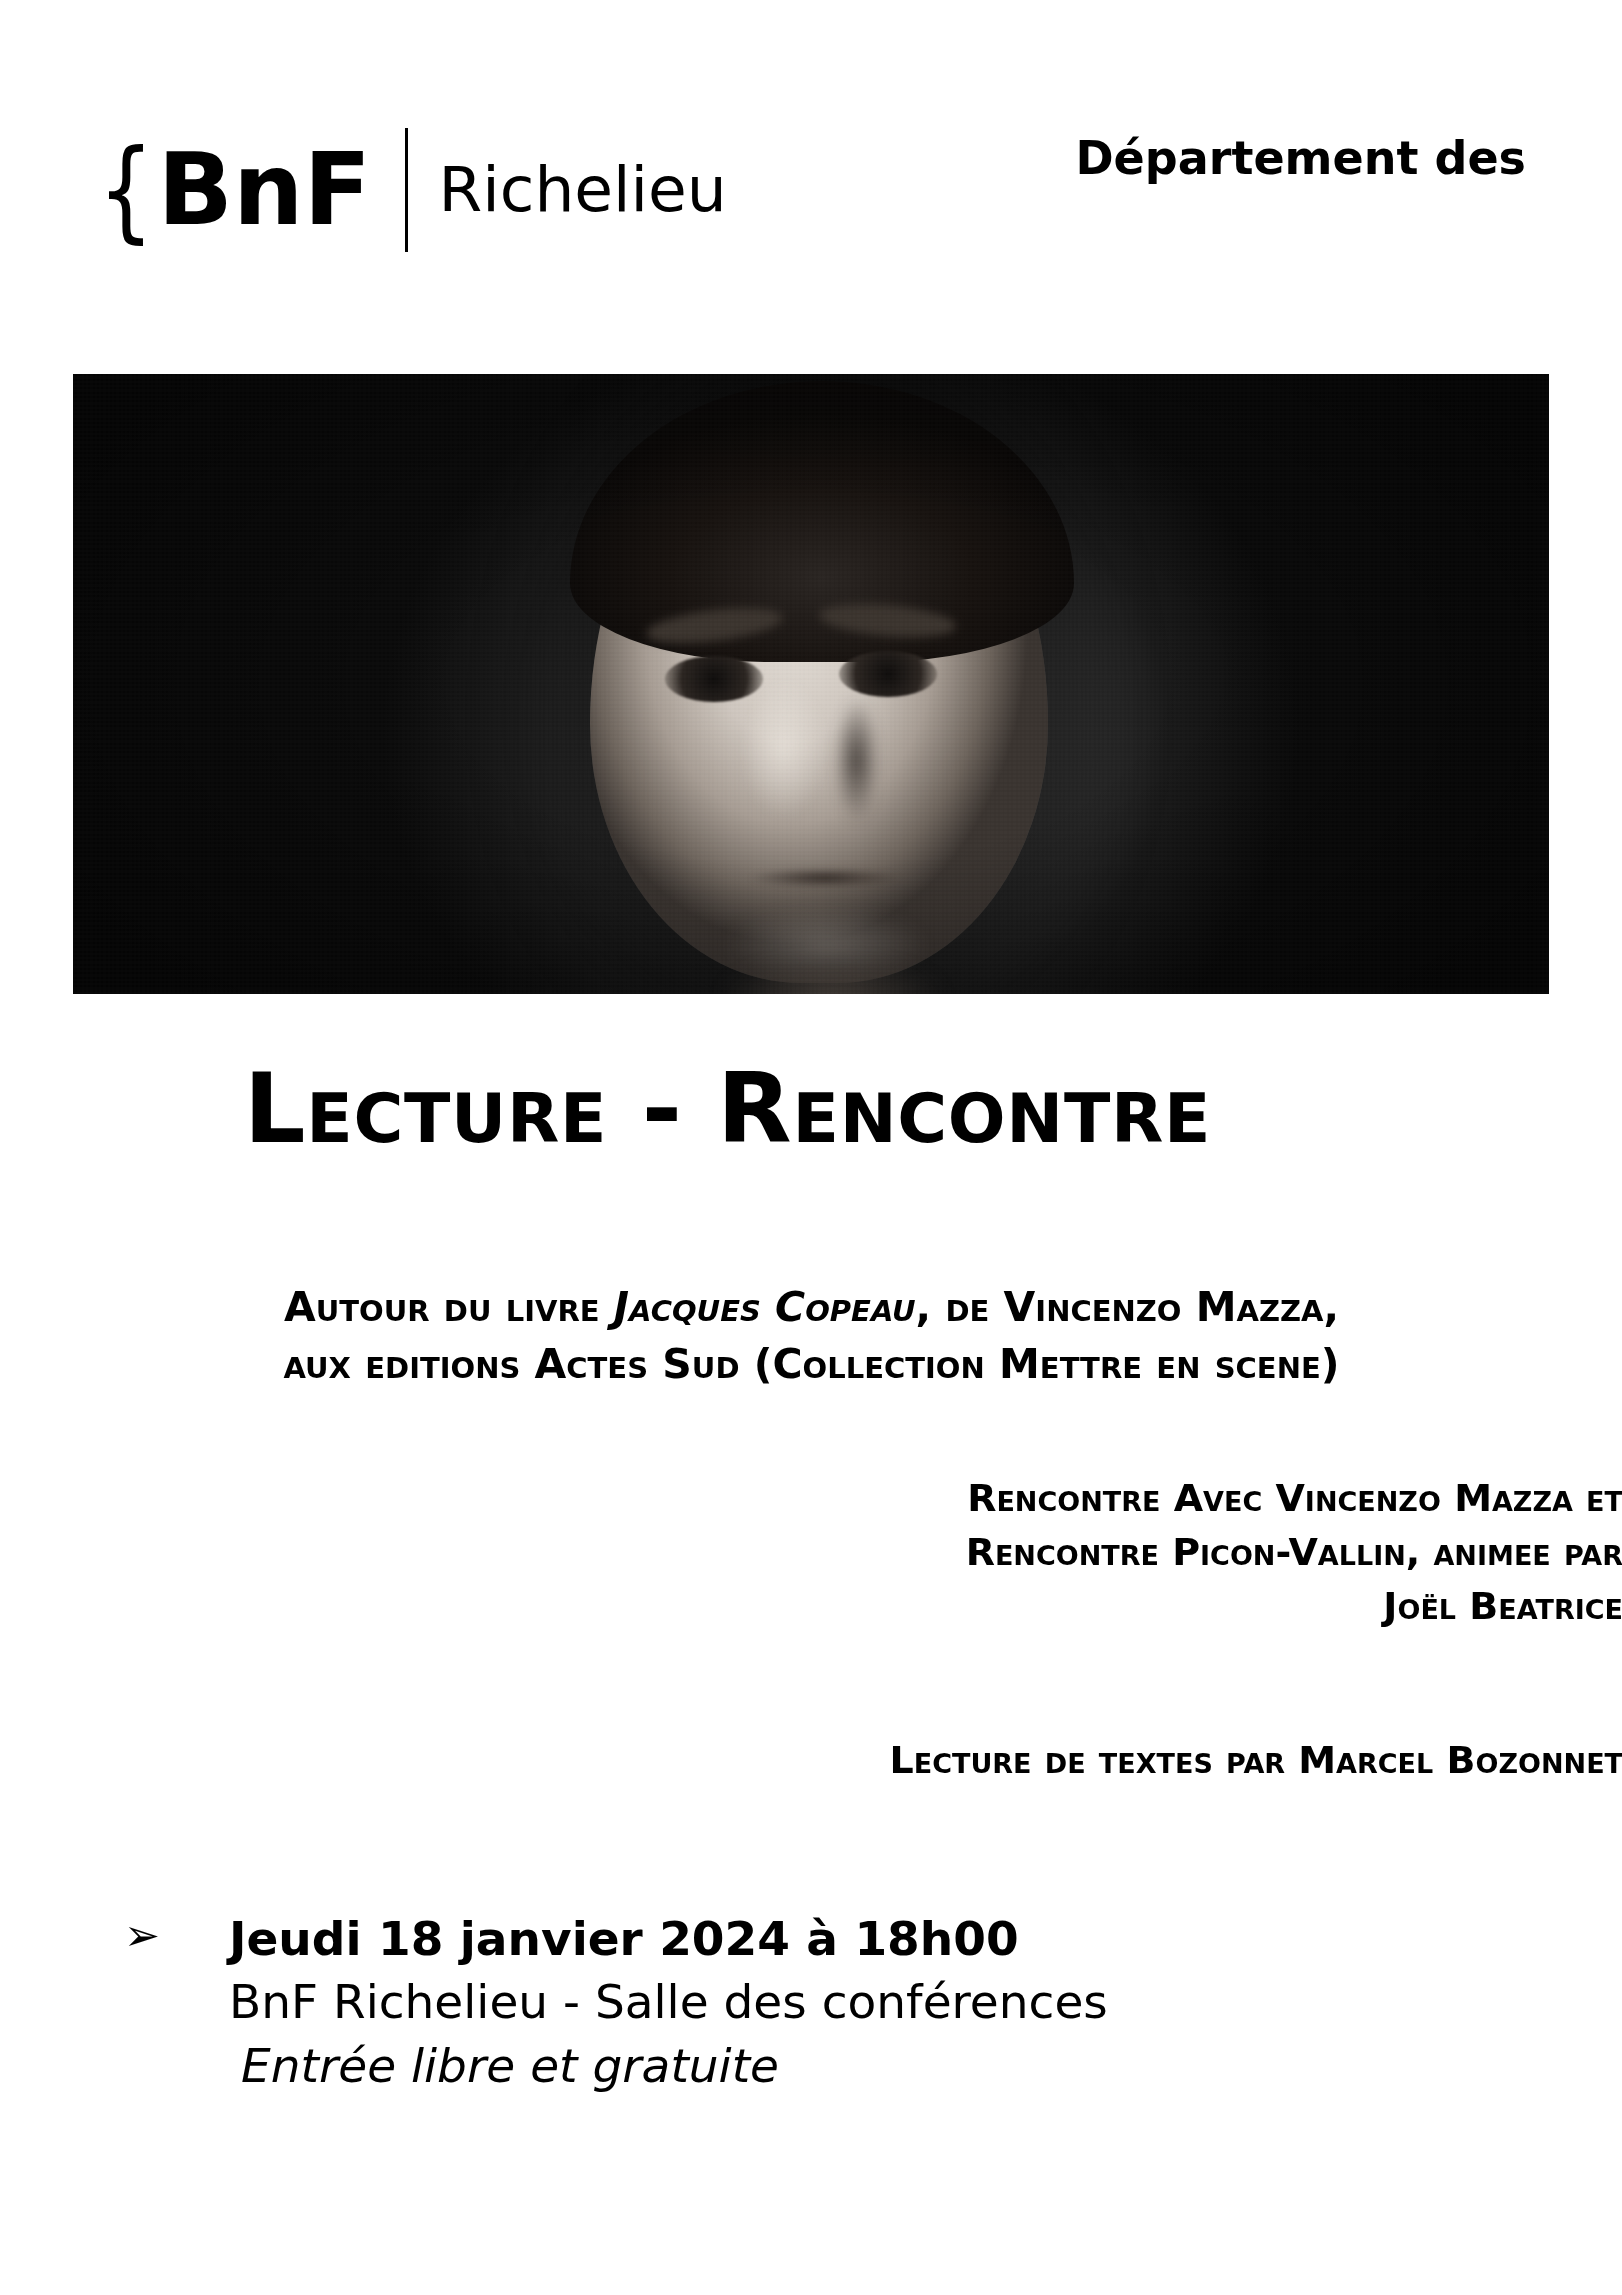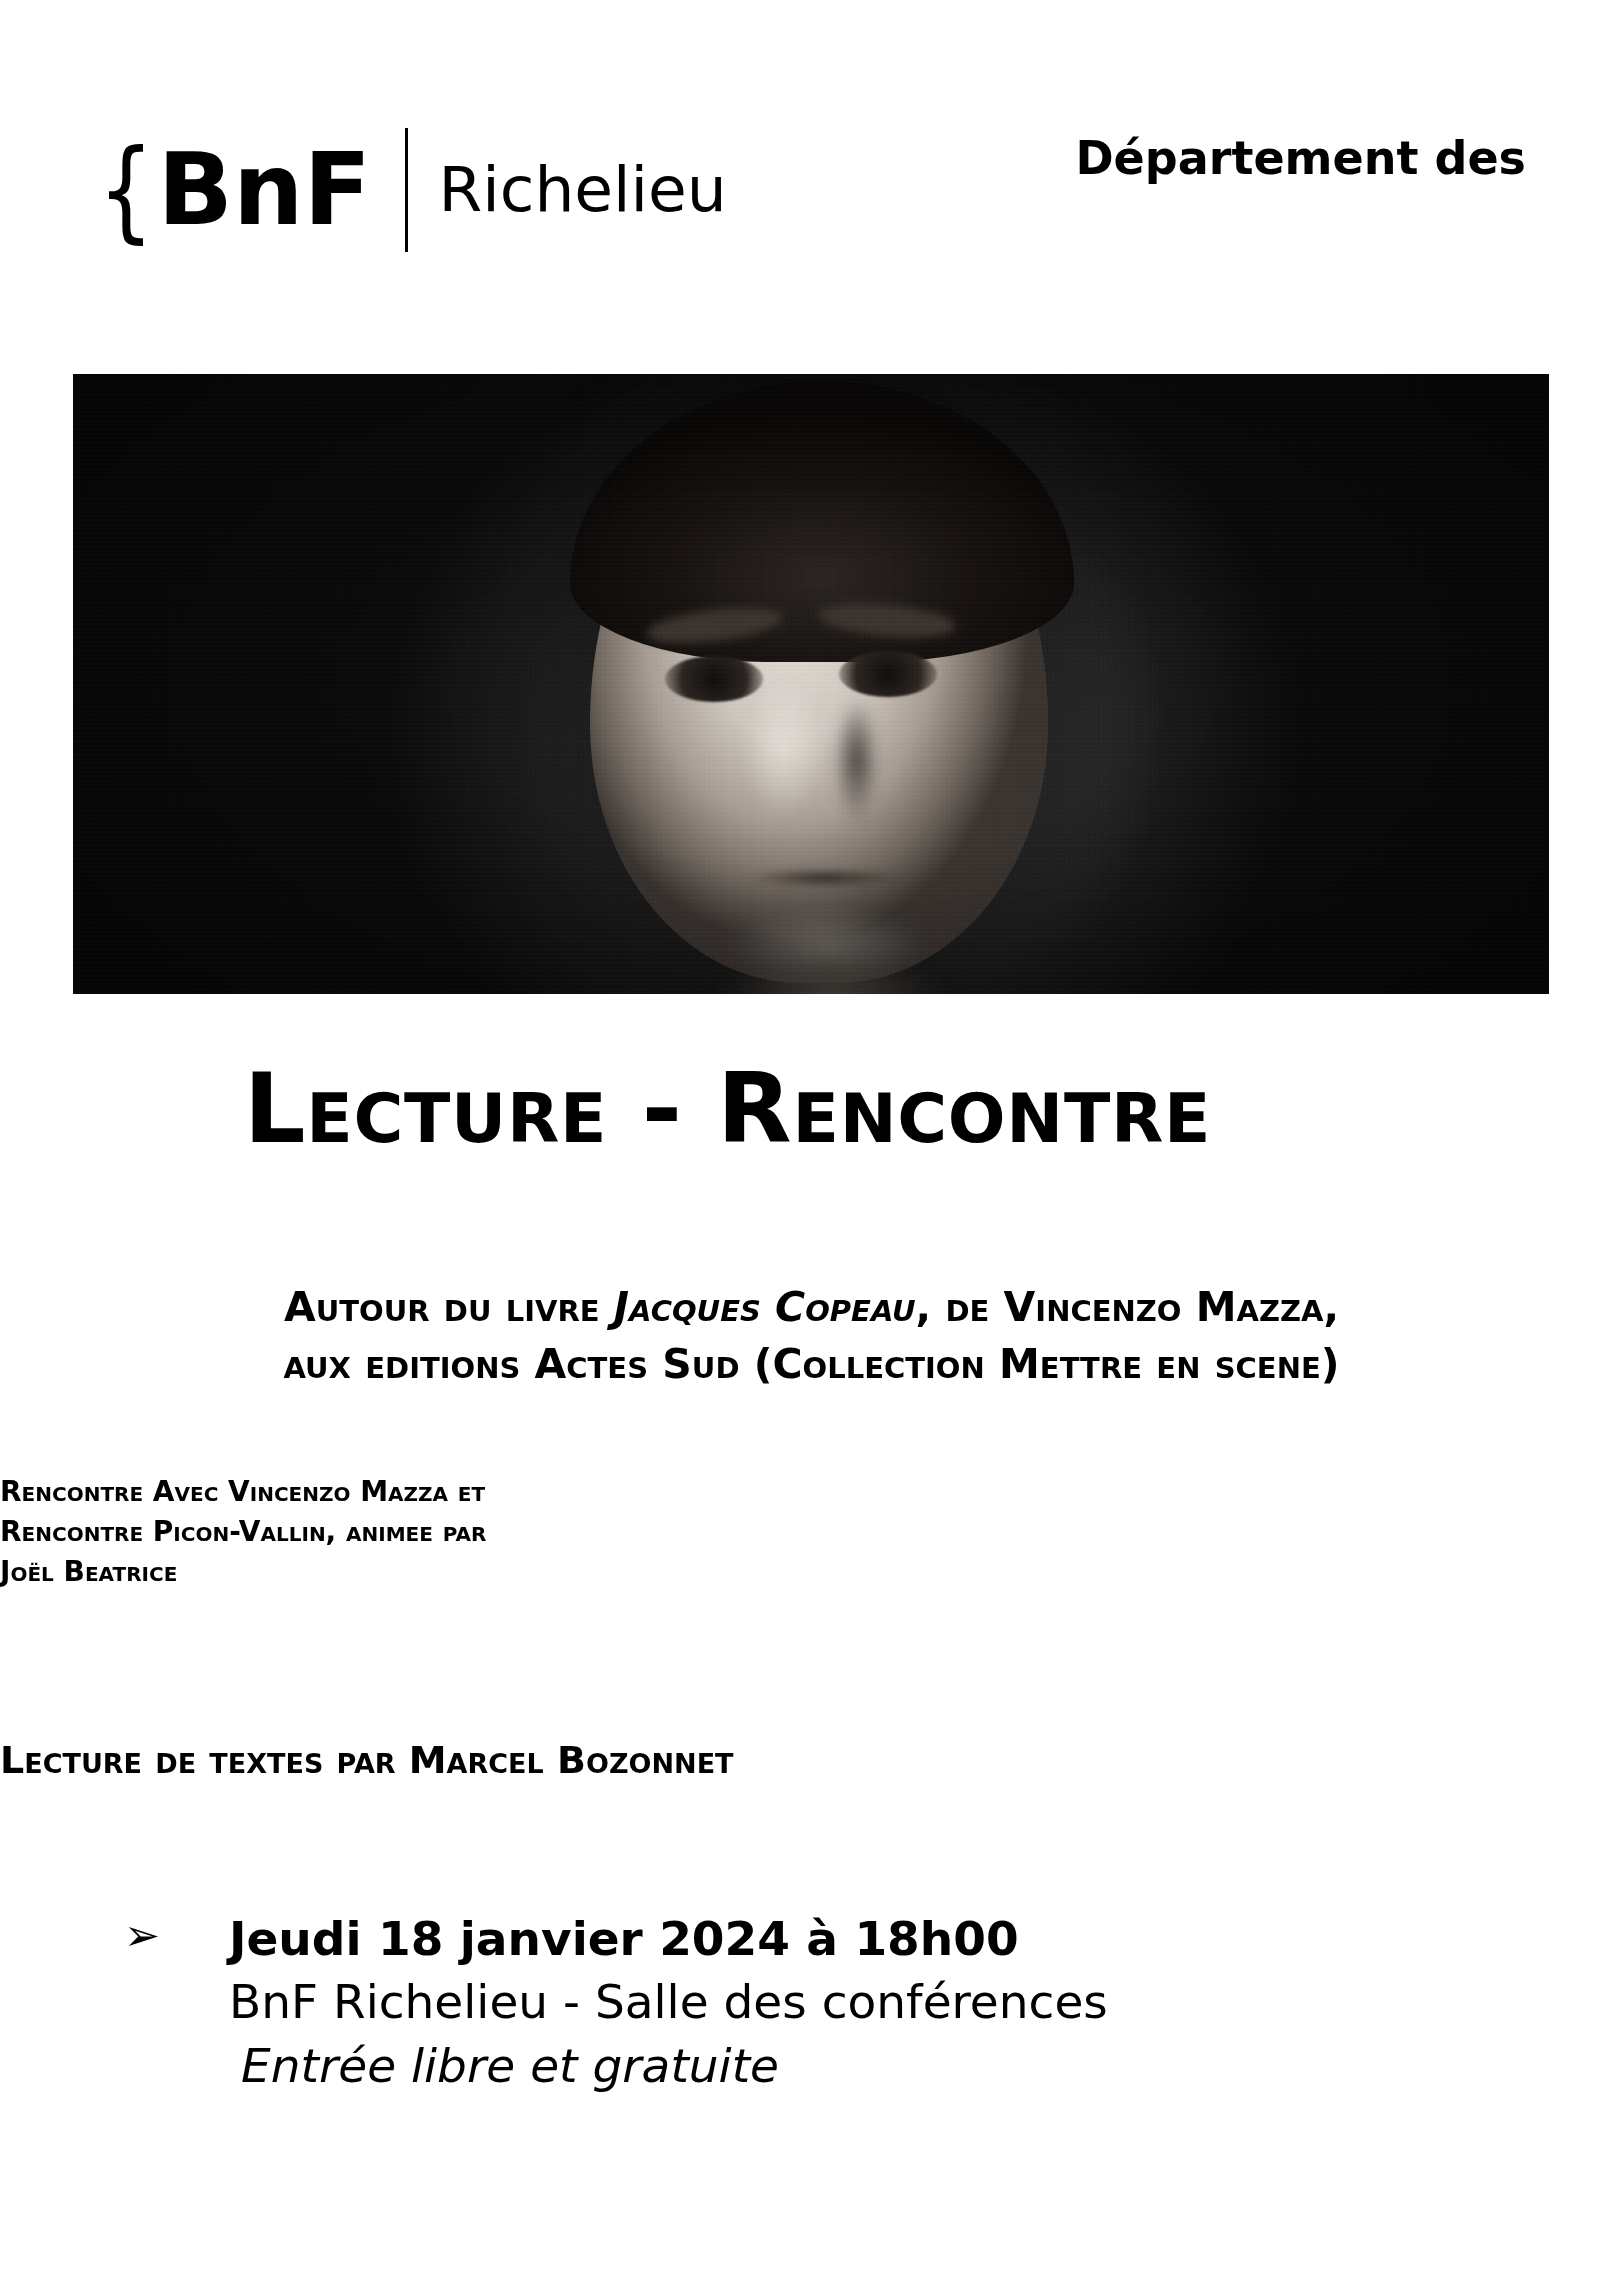--- a/index.html
+++ b/index.html
@@ -223,34 +223,34 @@
     line-height: 1.38;
     font-variant: small-caps;
   }
   .subtitle .it { font-style: italic; }
 
   .speakers {
     position: absolute;
     left: 0;
     top: 1472px;
     width: 1623px;
-    text-align: left;
-    font-family: "DejaVu Sans", sans-serif;
-    font-weight: 700;
-    font-size: 28px;
+    text-align: right;
+    font-family: "DejaVu Sans", sans-serif;
+    font-weight: 700;
+    font-size: 38px;
     line-height: 1.42;
     font-variant: small-caps;
   }
 
   .reading {
     position: absolute;
     left: 0;
     top: 1734px;
     width: 1623px;
-    text-align: left;
+    text-align: right;
     font-family: "DejaVu Sans", sans-serif;
     font-weight: 700;
     font-size: 38px;
     line-height: 1.4;
     font-variant: small-caps;
   }
 
   
   .practical {
     position: absolute;

